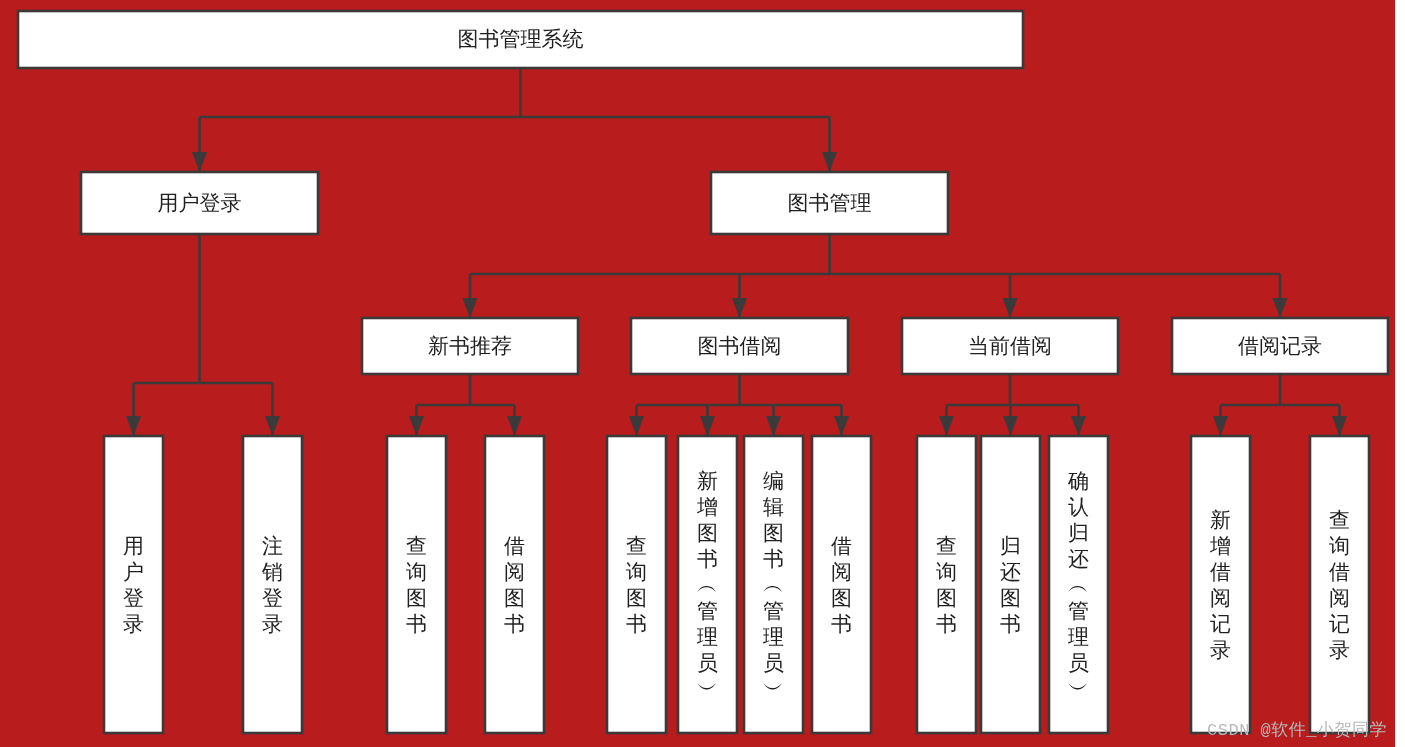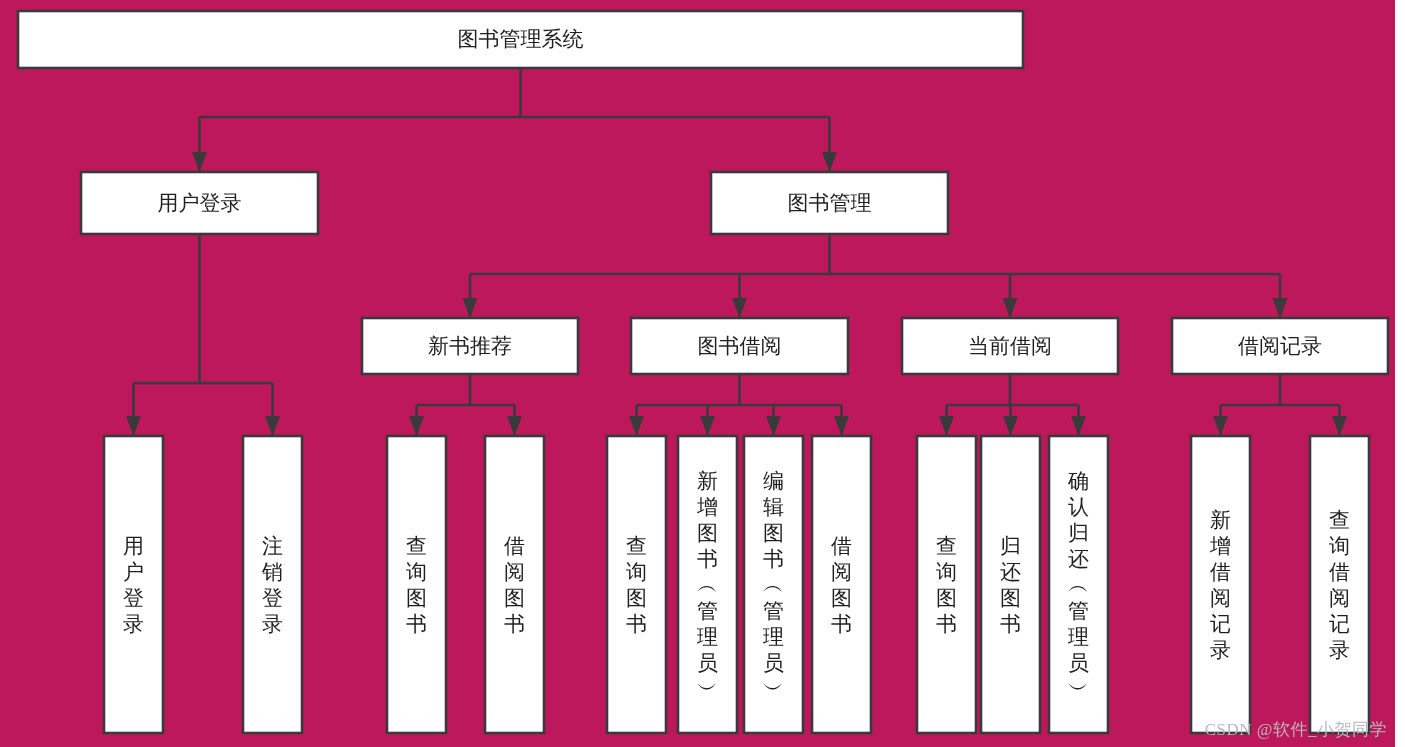--- a/index.html
+++ b/index.html
@@ -10,21 +10,21 @@
   body {
     width: 1405px;
     height: 747px;
     font-family: "Liberation Sans", "DejaVu Sans", sans-serif;
     overflow: hidden;
   }
   #diagram-root {
     position: relative;
     width: 1395px;
     height: 747px;
-    background: #be185d;
+    background: #b91c1c;
   }
   svg#tree-svg {
     position: absolute;
     left: 0;
     top: 0;
     width: 1405px;
     height: 747px;
     display: block;
   }
   .node-box {
@@ -52,21 +52,21 @@
   .node-label-v {
     font-family: "Liberation Sans", "DejaVu Sans", sans-serif;
     font-size: 21px;
     fill: #1f1f1f;
     text-anchor: middle;
   }
   .watermark-text {
     position: absolute;
     right: 8px;
     bottom: 6px;
-    font-family: Liberation Serif, serif;
+    font-family: Liberation Mono, monospace;
     font-size: 17px;
     color: #b9b9b9;
     letter-spacing: 0.5px;
     white-space: nowrap;
     pointer-events: none;
   }
 </style>
 </head>
 <body>
 

